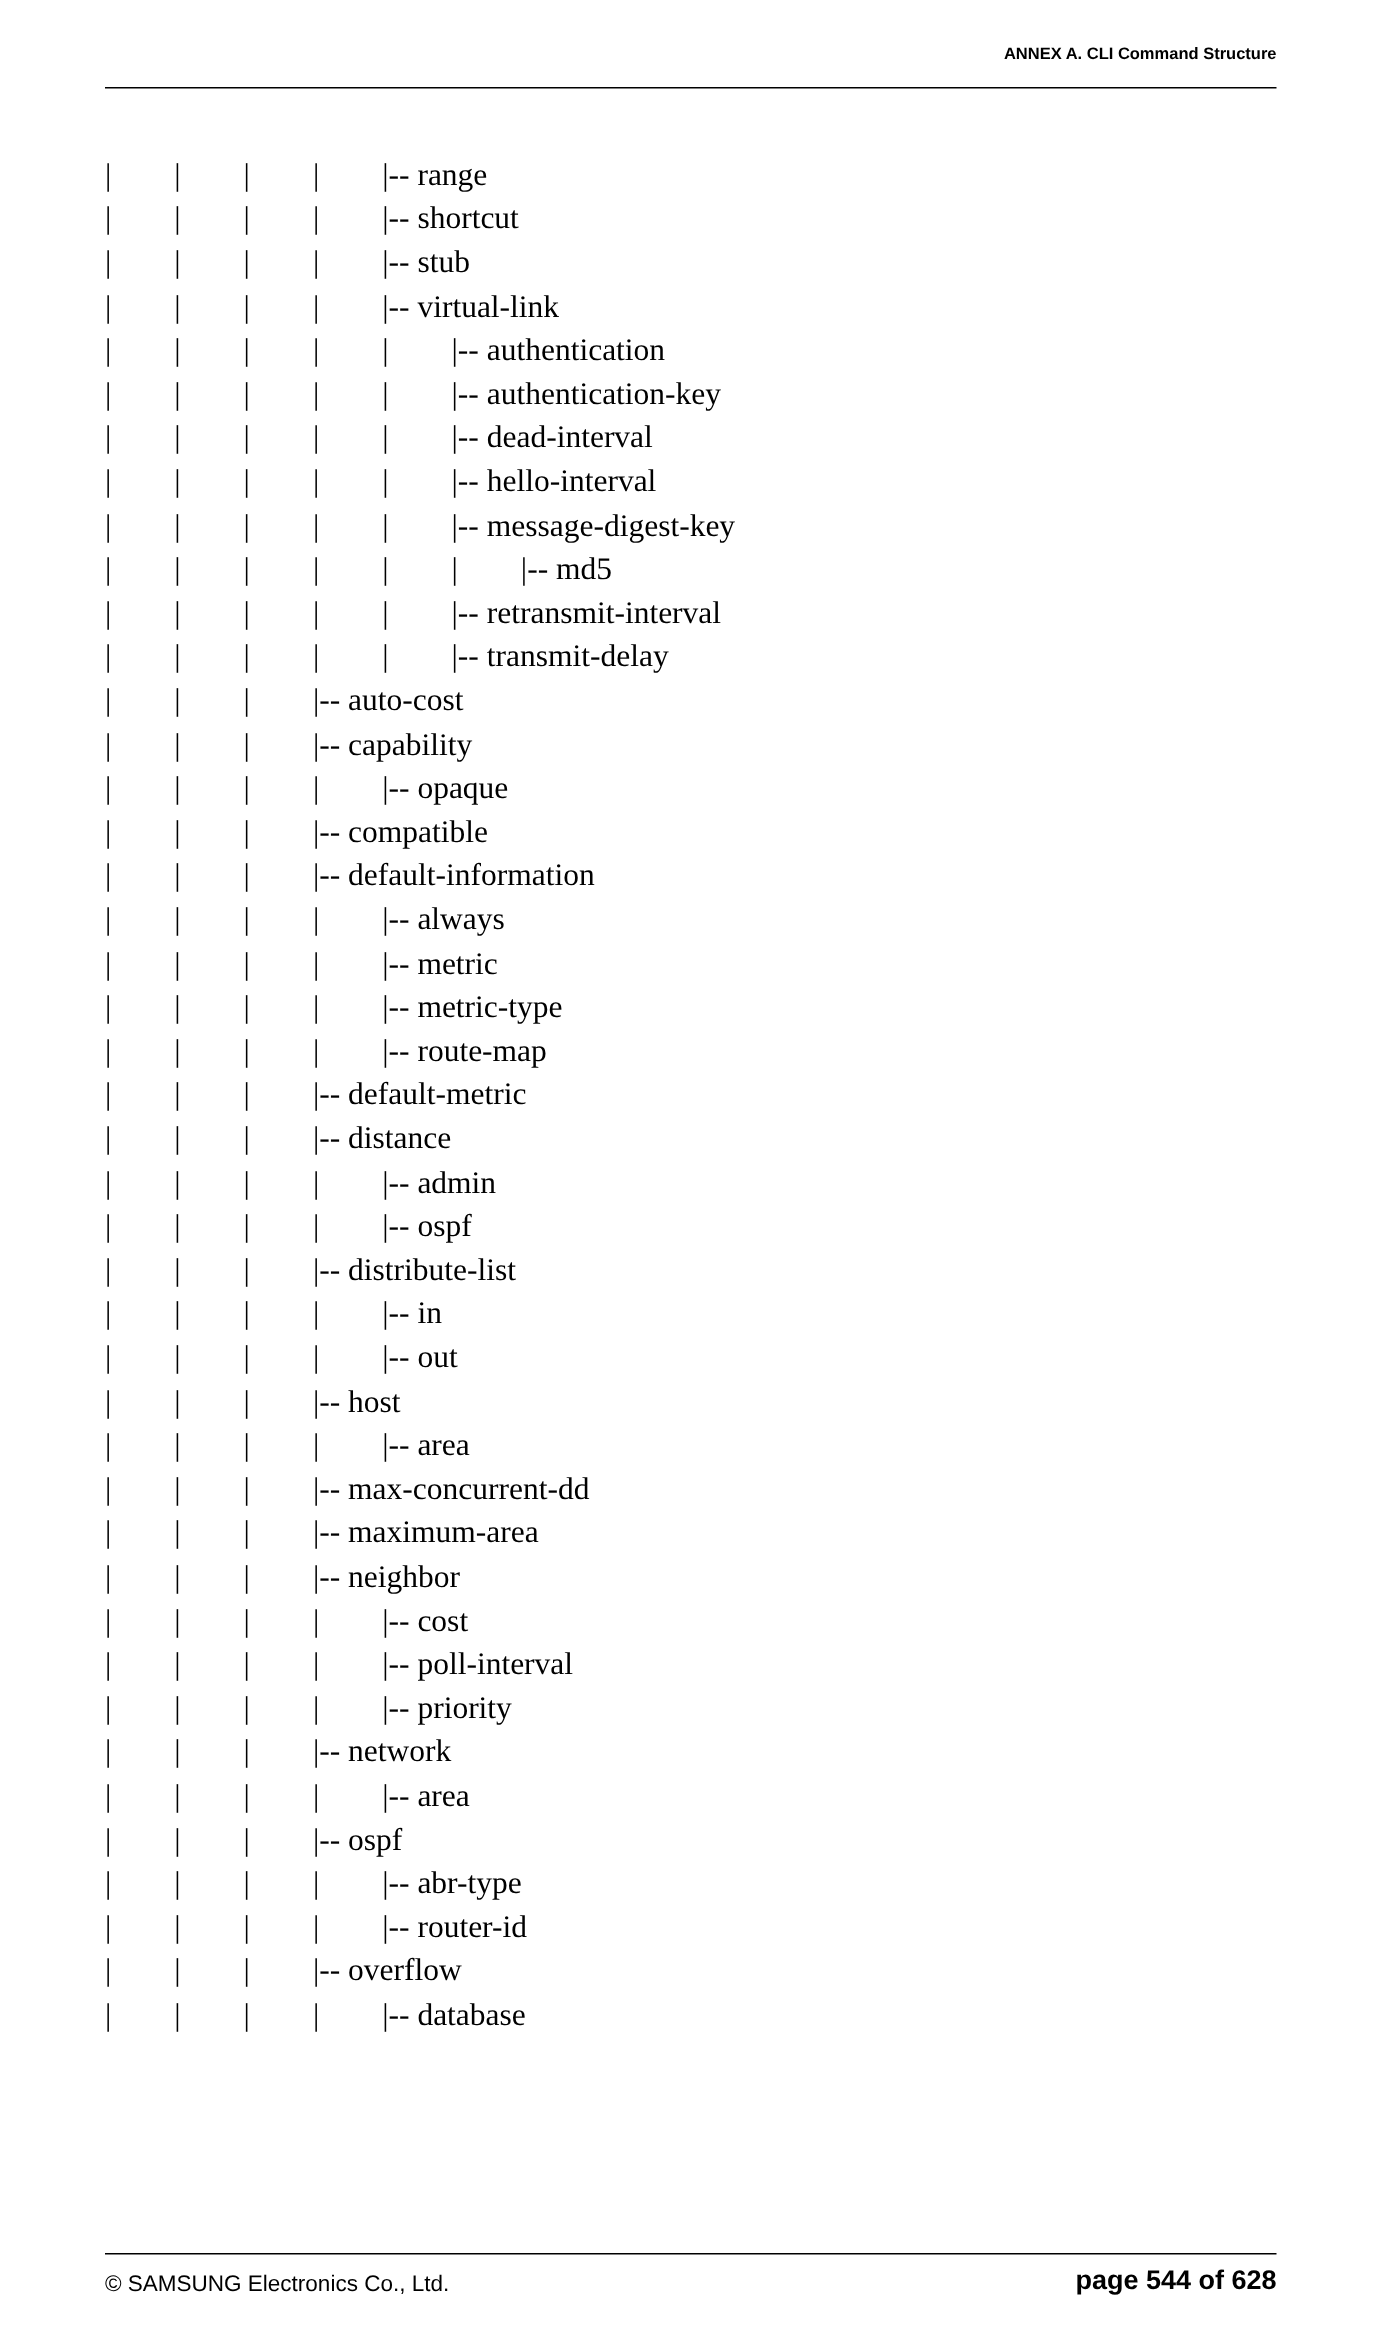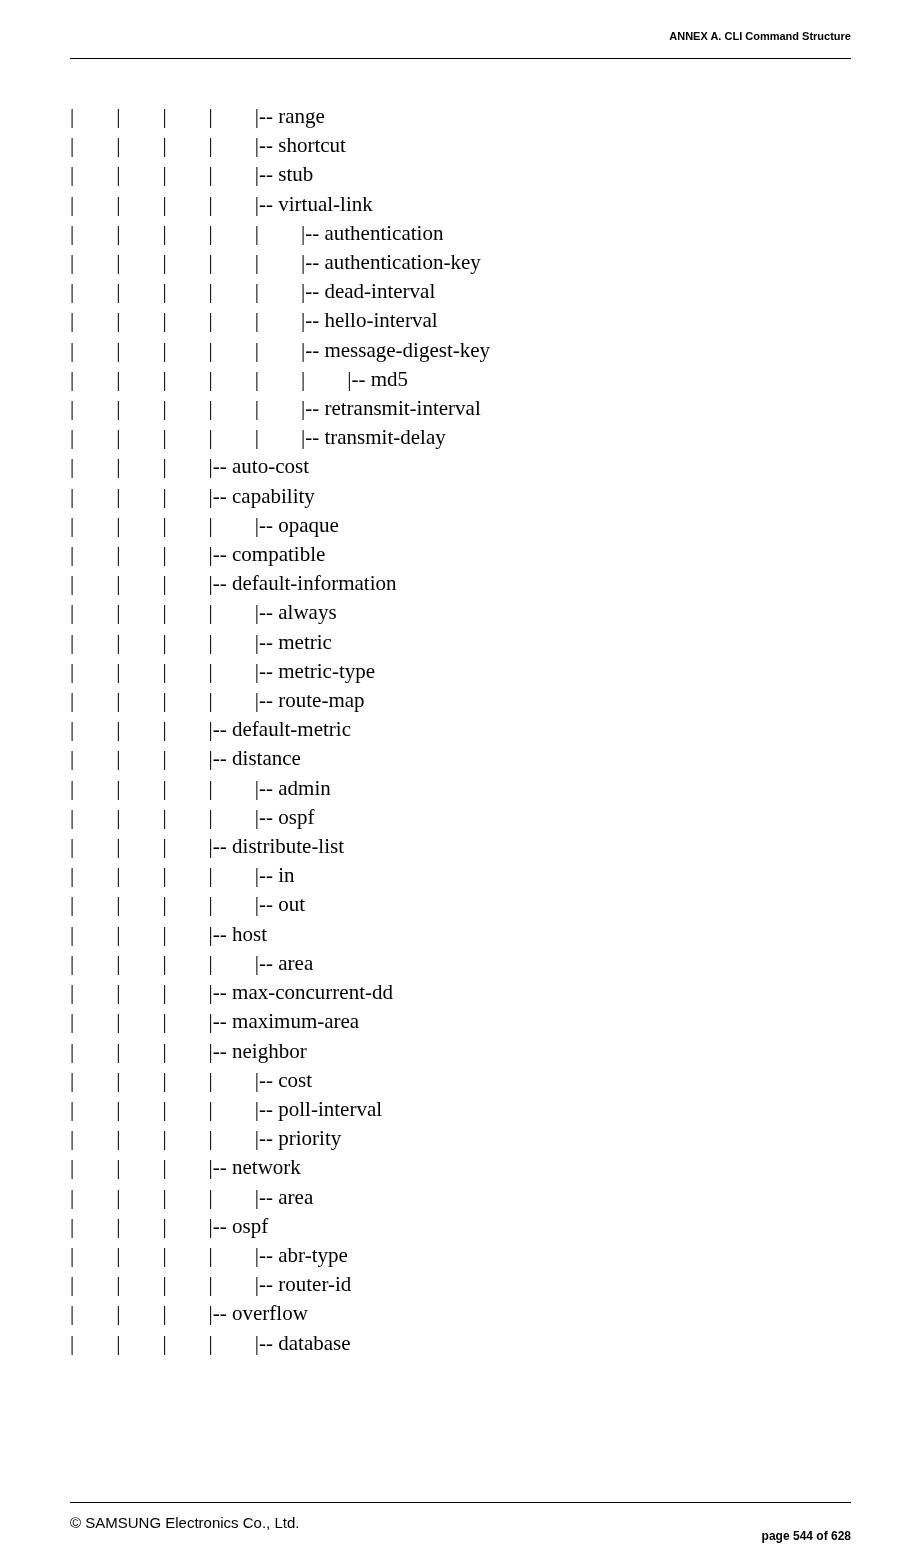--- a/index.html
+++ b/index.html
@@ -46,25 +46,25 @@
   }
   .footer-left {
     position: absolute;
     bottom: 34px;
     left: 70px;
     font-family: Arial, Helvetica, sans-serif;
     font-size: 15px;
   }
   .footer-right {
     position: absolute;
-    bottom: 22px;
+    bottom: 34px;
     right: 70px;
     font-family: Arial, Helvetica, sans-serif;
     font-weight: bold;
-    font-size: 12px;
+    font-size: 18px;
   }
 </style>
 </head>
 <body>
 
 <div class="header">ANNEX A. CLI Command Structure</div>
 <div class="top-rule"></div>
 
 <div class="content" id="tree">|        |        |        |        |-- range
 |        |        |        |        |-- shortcut

